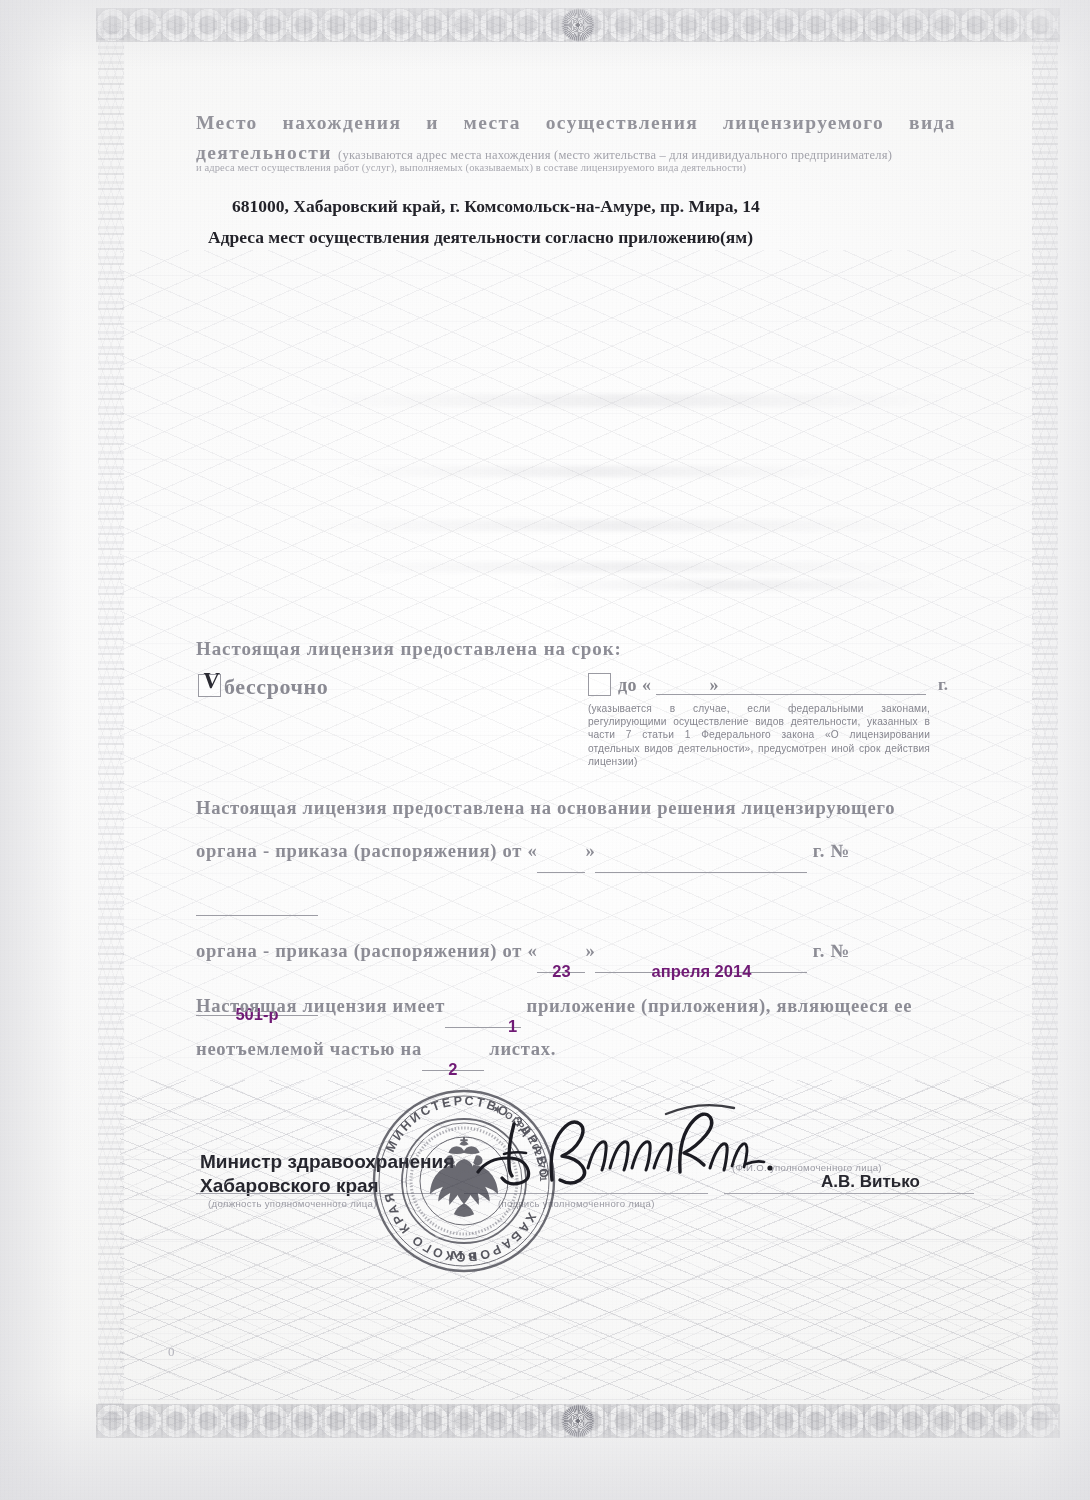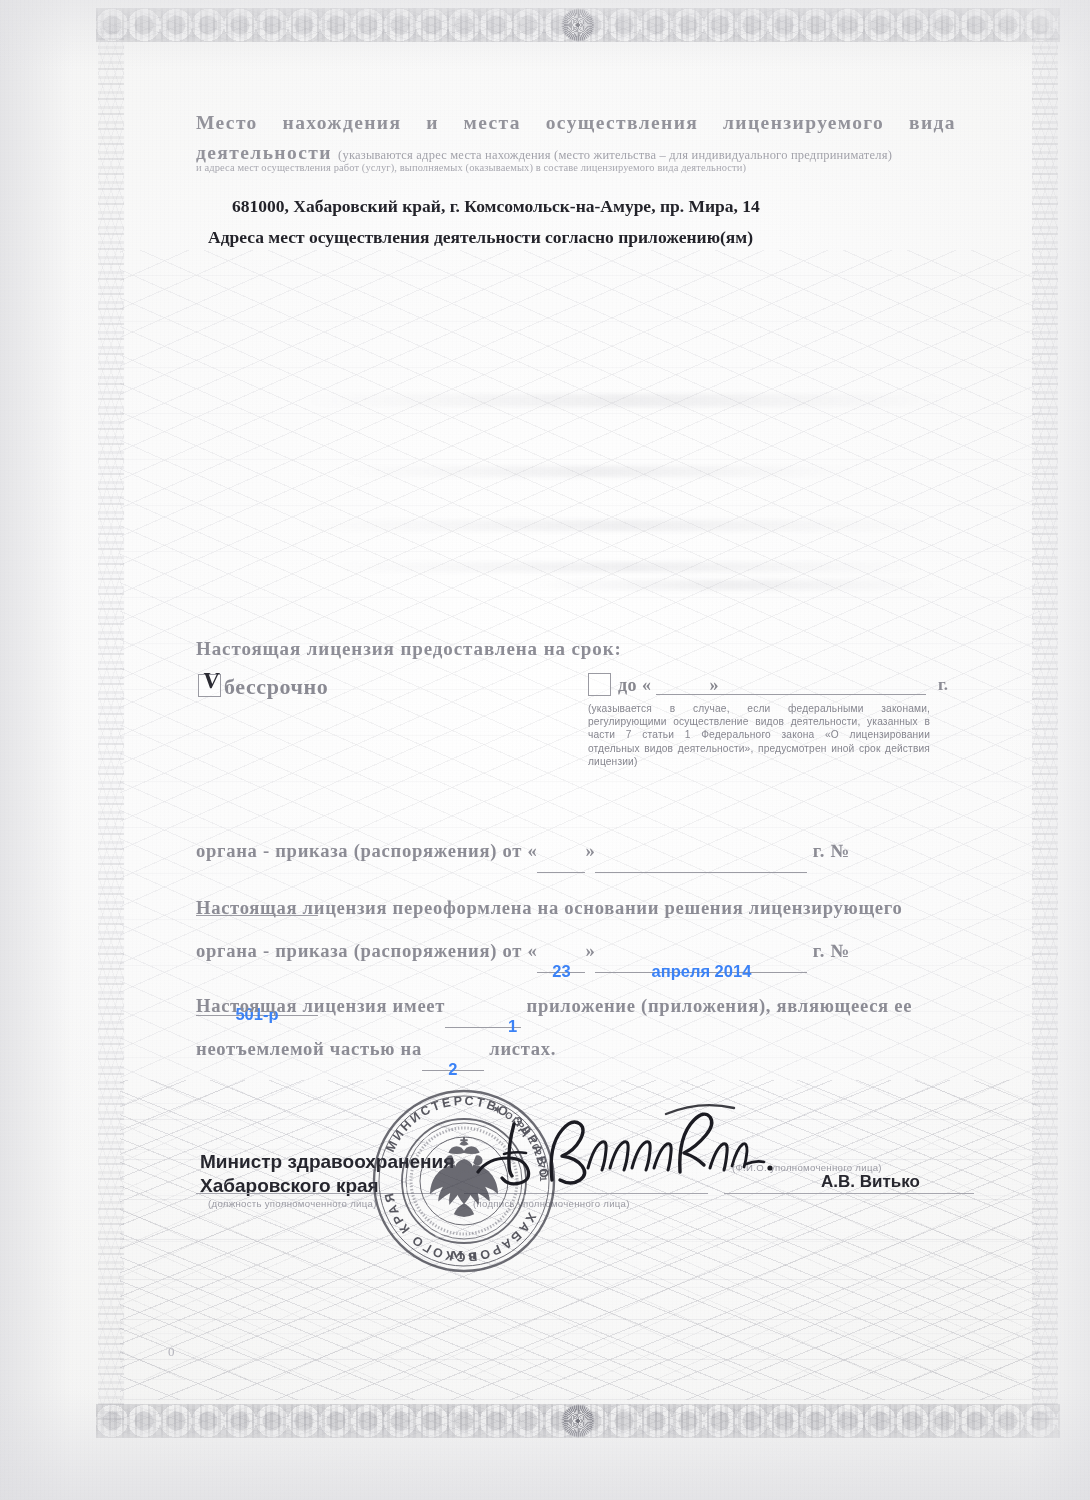--- a/index.html
+++ b/index.html
@@ -322,21 +322,21 @@
   }
   .para.p1 { top: 786px; }
   .para.p2 { top: 886px; }
   .para.p3 { top: 984px; }
 
   .fill {
     display: inline-block;
     font-family: "Liberation Sans", sans-serif;
     font-weight: 700;
     font-size: 16.5px;
-    color: #3b82f6;
+    color: #701a75;
     letter-spacing: 0;
     text-align: center;
     vertical-align: baseline;
     position: relative;
     top: 1px;
   }
   .u {
     display: inline-block;
     border-bottom: 1.2px solid #9c9ca4;
     vertical-align: bottom;
@@ -366,21 +366,21 @@
   }
   .cap {
     position: absolute;
     font-family: "Liberation Sans", sans-serif;
     font-size: 9.6px;
     color: #9a9aa3;
     letter-spacing: .3px;
     white-space: nowrap;
   }
   .cap-1 { left: 12px;  top: 1198px; }
-  .cap-2 { left: 277px; top: 1198px; }
+  .cap-2 { left: 302px; top: 1198px; }
   .cap-3 { left: 536px; top: 1162px; text-align: right; }
 
   .cap-rule {
     position: absolute;
     border-bottom: 1px solid #a6a6ae;
     top: 1193px;
   }
   .cr1 { left: 0;   width: 240px; }
   .cr2 { left: 268px; width: 244px; }
   .cr3 { left: 528px; width: 250px; }
@@ -476,26 +476,26 @@
       <span>до «</span>
       <span class="fill" style="width:48px"></span>
       <span>»</span>
     </div>
     <div class="rule rule-do"></div>
     <div class="lbl-g">г.</div>
 
     <div class="fineprint">(указывается в случае, если федеральными законами, регулирующими осуществление видов деятельности, указанных в части 7 статьи 1 Федерального закона «О лицензировании отдельных видов деятельности», предусмотрен иной срок действия лицензии)</div>
 
     <div class="para p1">
-      <br>
+      <span>Настоящая лицензия предоставлена на основании решения лицензирующего</span><br>
       <span>органа - приказа (распоряжения) от «</span><span class="fill u" style="width:48px"></span><span>»</span><span class="fill u" style="width:212px"></span>&nbsp;<span>г. №</span><span class="fill u" style="width:122px"></span>
     </div>
 
     <div class="para p2">
-      <span>Настоящая лицензия переоформлена на основании решения лицензирующего</span><br>
+      <br>
       <span>органа - приказа (распоряжения) от «</span><span class="fill u" style="width:48px">23</span><span>»</span><span class="fill u" style="width:212px">апреля  2014</span>&nbsp;<span>г. №</span><span class="fill u" style="width:122px">501-р</span>
     </div>
 
     <div class="para p3">
       <span>Настоящая лицензия имеет</span><span class="fill u" style="width:72px; text-align:right; padding-right:4px">1</span> <span>приложение (приложения), являющееся ее</span><br>
       <span>неотъемлемой частью на</span><span class="fill u" style="width:62px">2</span> <span>листах.</span>
     </div>
 
     <div class="sig-role">Министр здравоохранения
 Хабаровского края</div>

